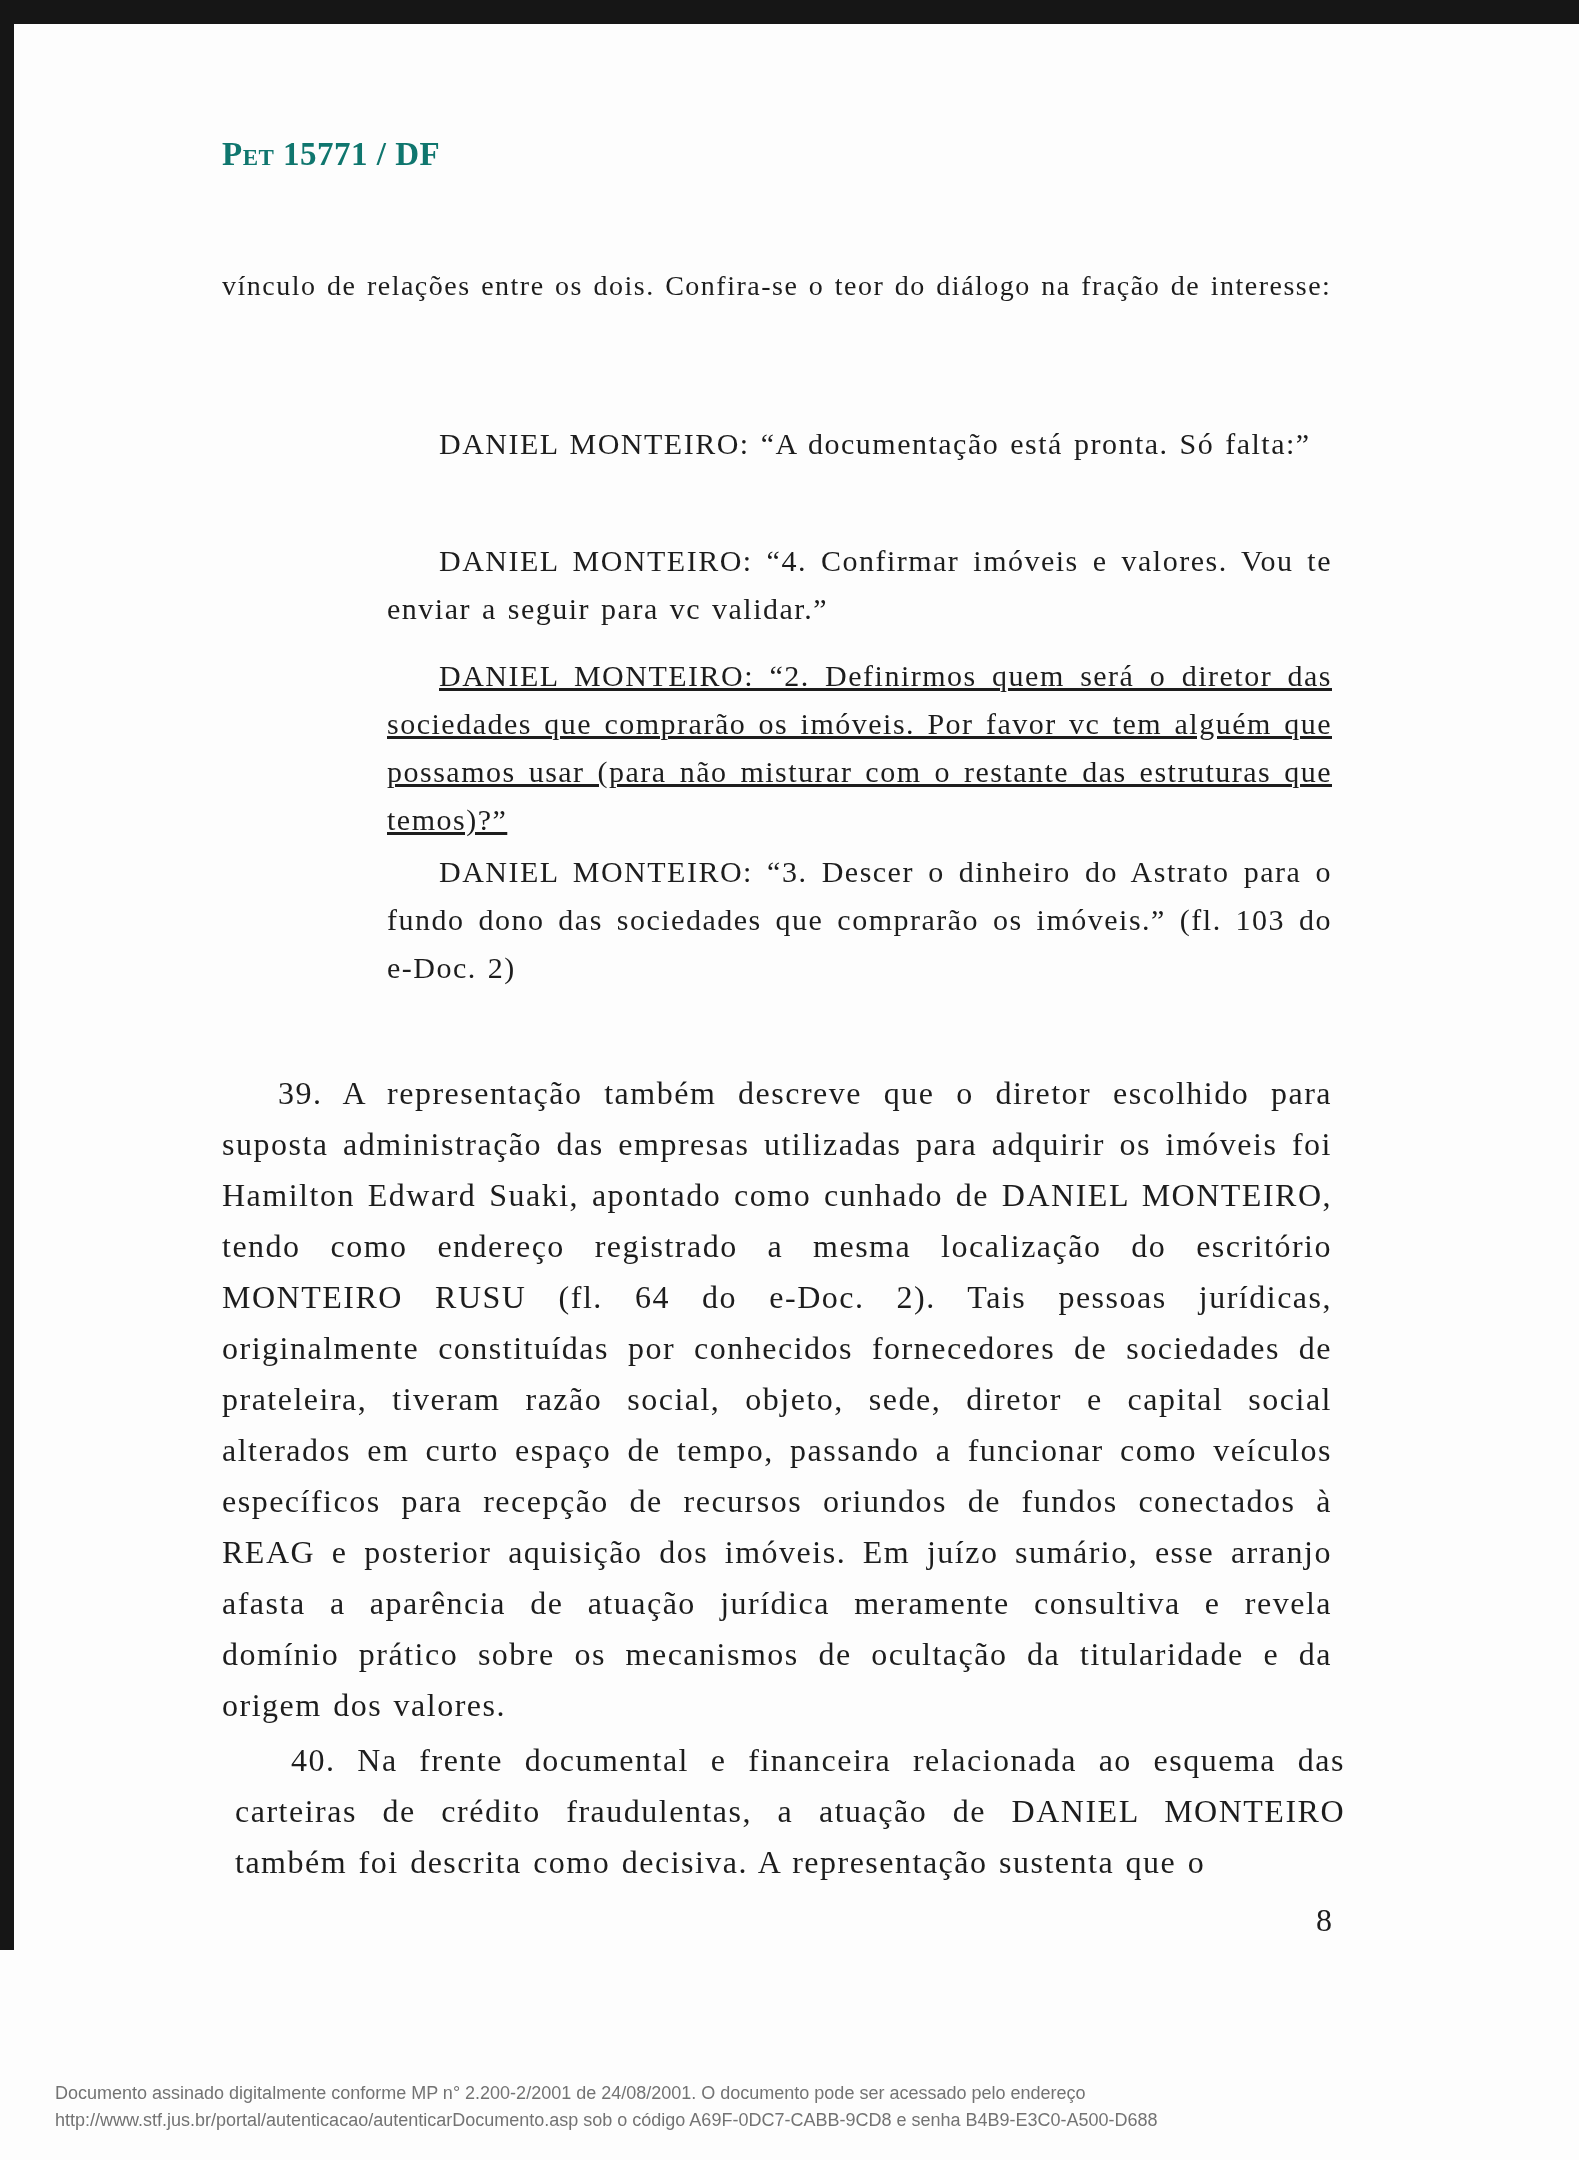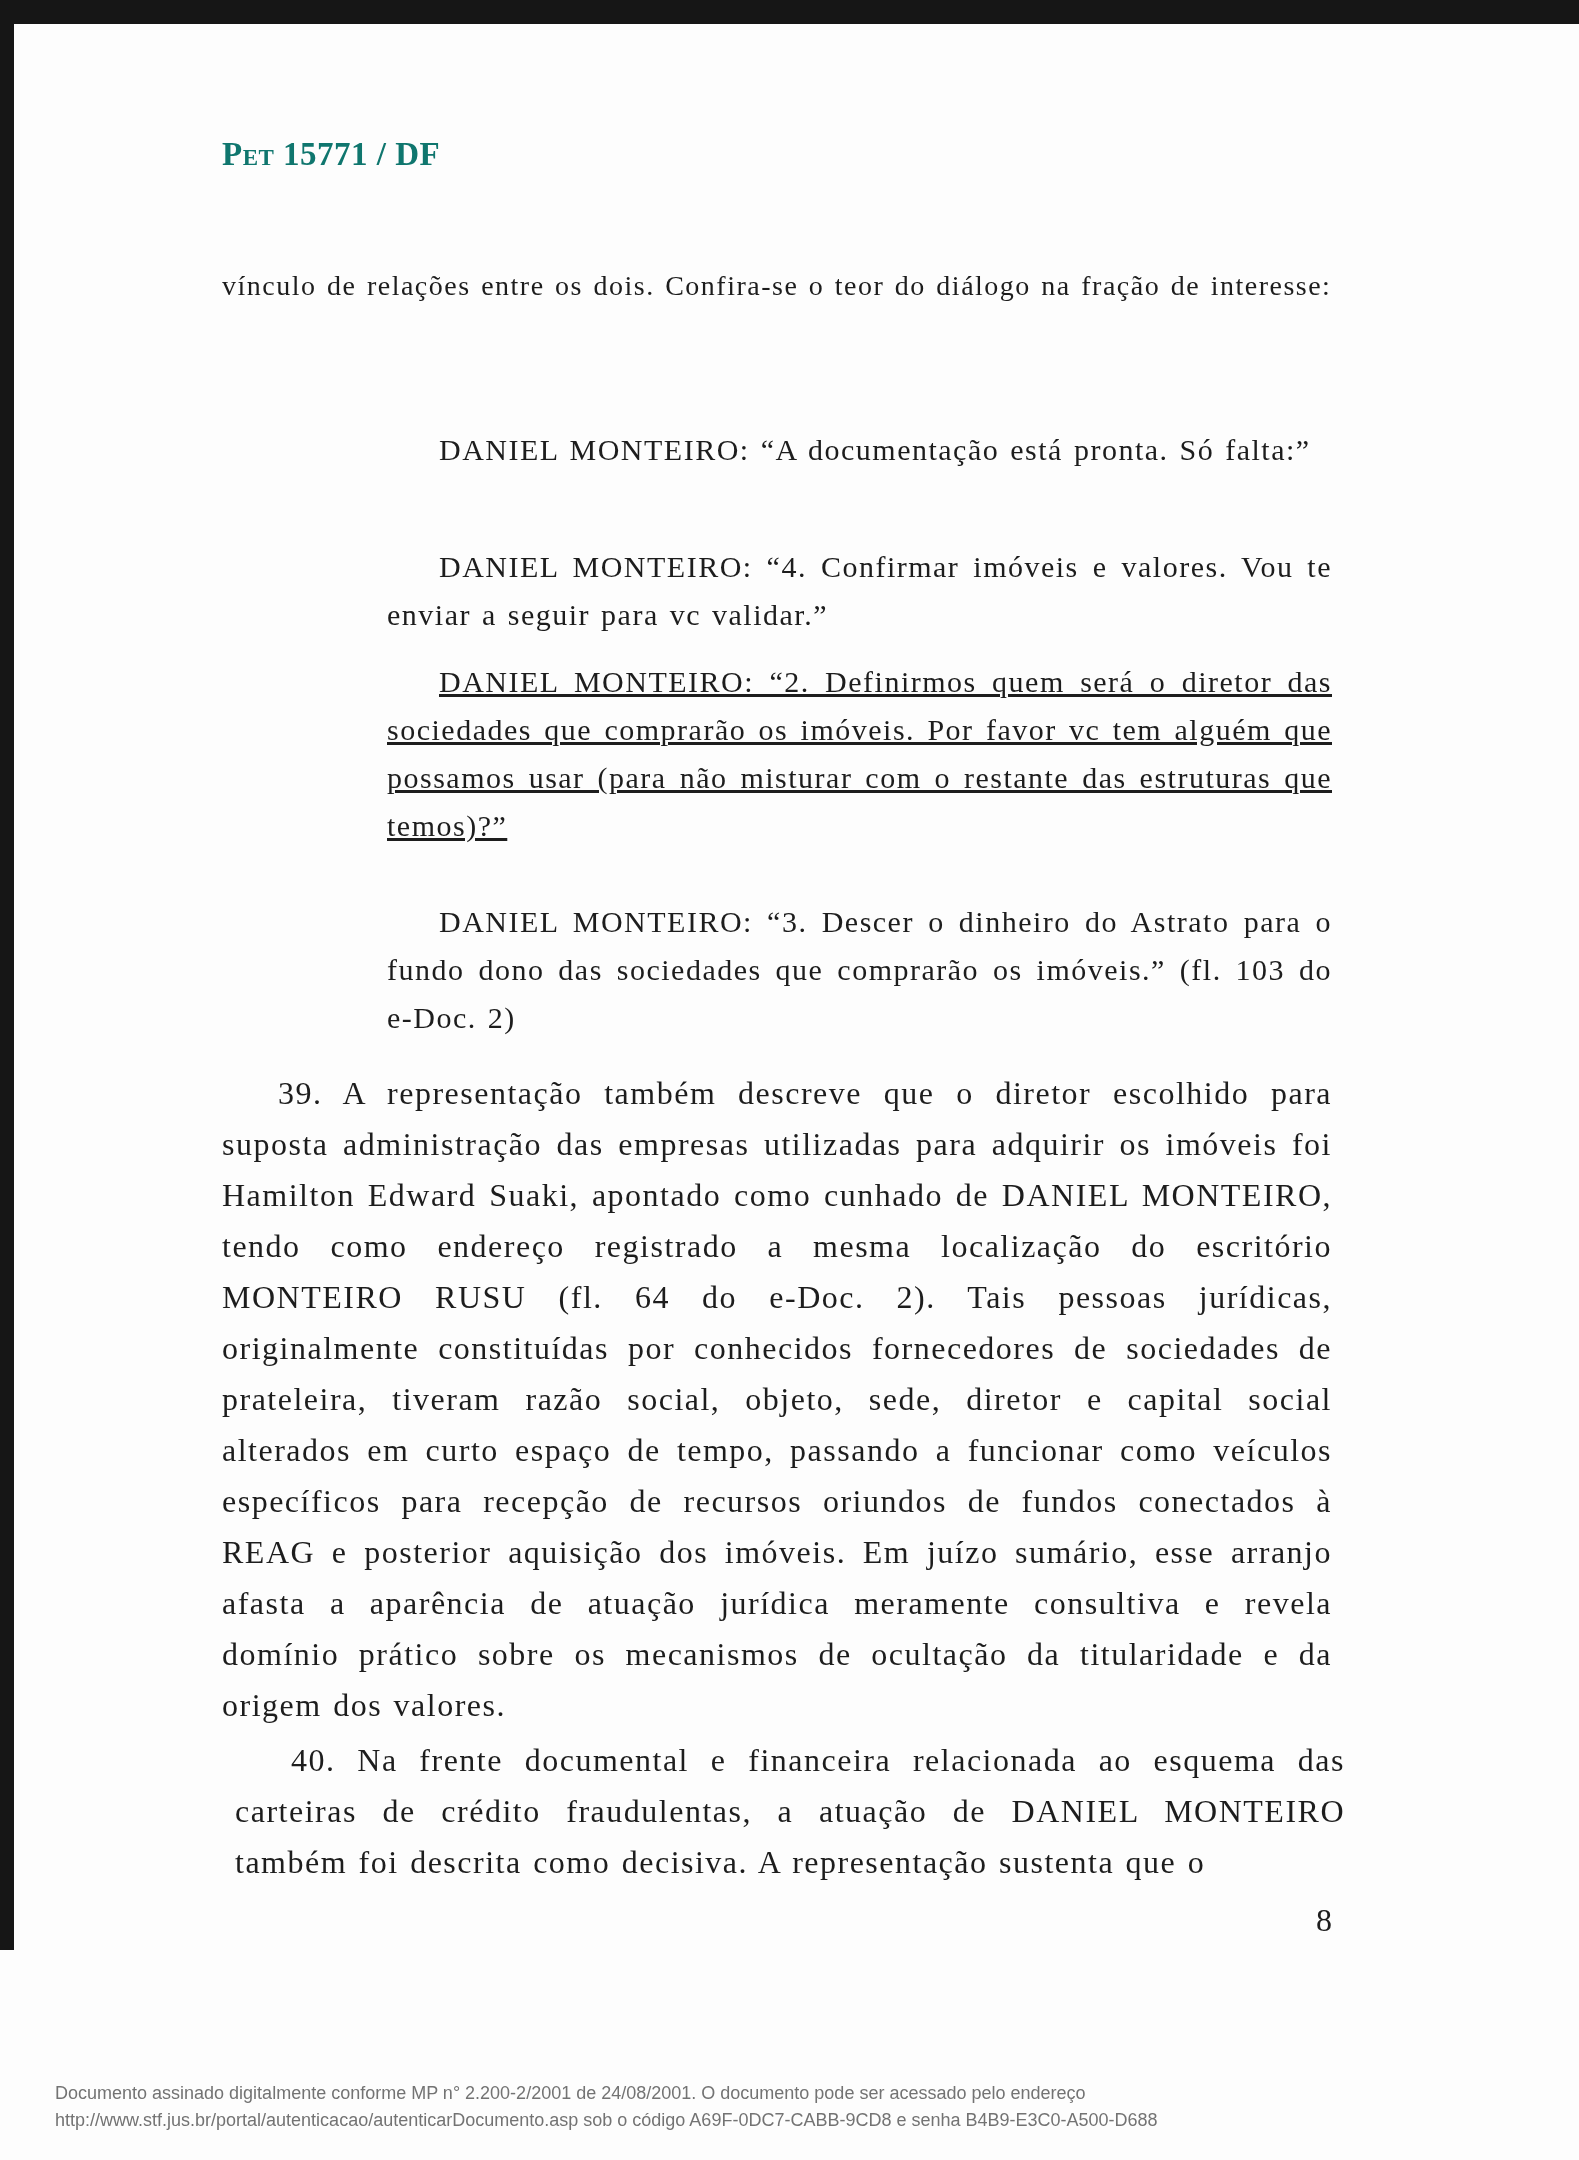--- a/index.html
+++ b/index.html
@@ -39,26 +39,25 @@
     letter-spacing:1.5px; word-spacing:2px;
     text-align:justify;
   }
   .quote-block {
     position:absolute; left:165px;
     width:945px;
     font-size:30px; line-height:48px;
     letter-spacing:1.5px; word-spacing:2px;
     text-align:justify;
     text-indent:52px;
-    margin-top:6px;
   }
   .q1 { top:420px; }
   .q2 { top:537px; }
   .q3 { top:652px;text-decoration:underline; }
-  .q4 { top:892px; }
+  .q4 { top:848px; }
   .body-paragraph {
     position:absolute; left:0;
     width:1110px;
     font-size:32px; line-height:51px;
     letter-spacing:1.5px; word-spacing:2px;
     text-align:justify;
     text-indent:56px;
   }
   .p39 { top:1068px; }
   .p40 { top:1735px;margin-left:13px; }

